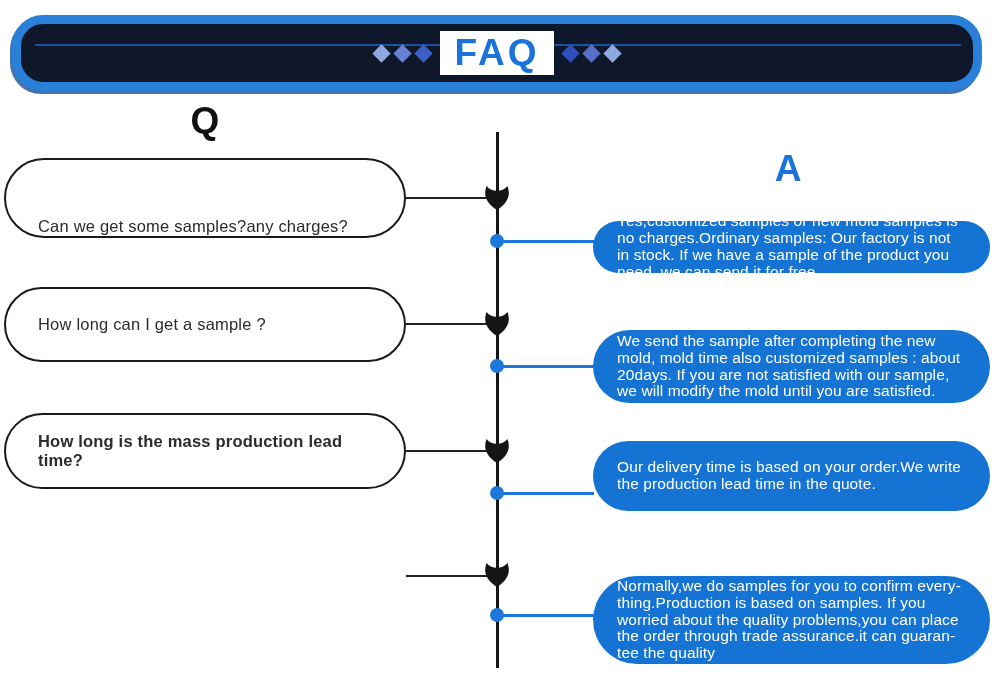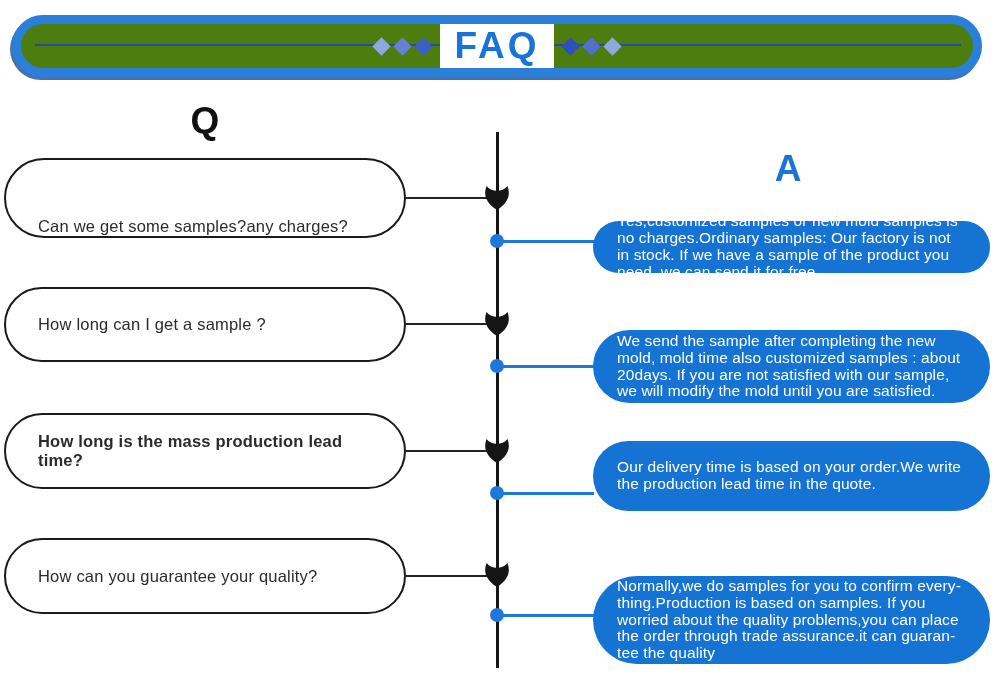--- a/index.html
+++ b/index.html
@@ -9,22 +9,22 @@
     --bubble-blue:#1473d3;
     --connector-blue:#1e78dc;
     --ink:#151515;
   }
   *{margin:0;padding:0;box-sizing:border-box;}
   html,body{background:#fff;}
   body{font-family:"Liberation Sans","DejaVu Sans",sans-serif;}
   .page{position:relative;width:1000px;height:690px;background:#fff;overflow:hidden;}
 
   
-  .banner{position:absolute;left:12px;top:15px;width:970px;height:62px;
-    border:9px solid var(--frame-blue);border-radius:31px;background:#4d7c0f;
+  .banner{position:absolute;left:12px;top:15px;width:970px;height:76px;
+    border:9px solid var(--frame-blue);border-radius:31px;background:#0f172a;
     box-shadow:-2px 3px 0 rgba(24,80,154,.8);}
   .banner-line{position:absolute;left:14px;right:12px;top:20px;height:2px;background:var(--navy);}
   .banner-content{position:absolute;left:0;top:0;width:100%;height:100%;
     display:flex;align-items:center;justify-content:center;}
   .diamond{width:13px;height:13px;transform:rotate(45deg);margin:0 4px;flex:0 0 auto;}
   .faq-title{background:#fff;padding:0 14px;margin:0 6px;font-size:37px;font-weight:bold;
     letter-spacing:3px;color:var(--title-blue);line-height:44px;}
 
   
   .q-header{position:absolute;left:165px;top:100px;width:80px;text-align:center;
@@ -124,23 +124,20 @@
   <svg class="marker m3" viewBox="0 0 28 26">
     <path d="M3.5,1 C9,7.5 19,7.5 24.5,1 C27.5,9 26,17.5 14,25 C2,17.5 0.5,9 3.5,1 Z" fill="#151515"></path>
   </svg>
   <div class="a-dot d3"></div>
   <div class="a-connector ac3"></div>
   <div class="a-bubble a3">
     <span class="bubble-text">Our delivery time is based on your order.We write
 the production lead time in the quote.</span>
   </div>
 
-  <div class="q-bubble q4">
-    <span class="bubble-text">How can you guarantee your quality?</span>
-  </div>
   <div class="q-connector qc4"></div>
   <svg class="marker m4" viewBox="0 0 28 26">
     <path d="M3.5,1 C9,7.5 19,7.5 24.5,1 C27.5,9 26,17.5 14,25 C2,17.5 0.5,9 3.5,1 Z" fill="#151515"></path>
   </svg>
   <div class="a-dot d4"></div>
   <div class="a-connector ac4"></div>
   <div class="a-bubble a4">
     <span class="bubble-text">Normally,we do samples for you to confirm every-
 thing.Production is based on samples. If you
 worried about the quality problems,you can place

